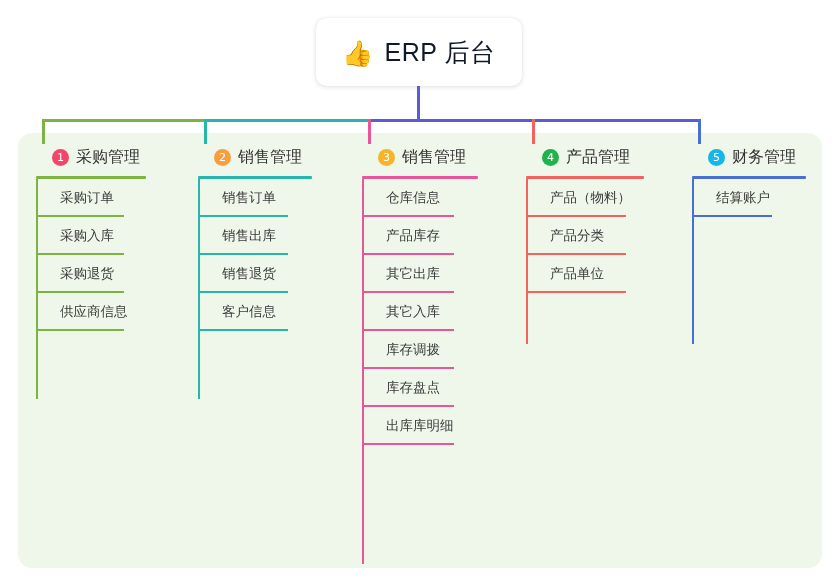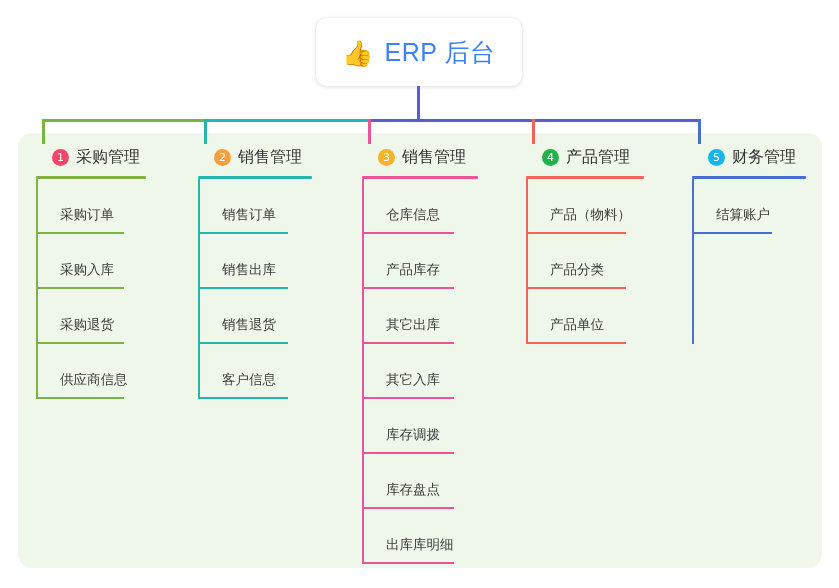--- a/index.html
+++ b/index.html
@@ -33,21 +33,21 @@
     box-sizing: border-box;
   }
   #root-node .thumb {
     font-size: 25px;
     line-height: 1;
     display: inline-block;
     transform: translateY(1px);
   }
   #root-node .root-title {
     font-size: 25px;
-    color: #3b82f6;
+    color: #0f172a;
     letter-spacing: 0.5px;
     white-space: nowrap;
   }
 
   
   #panel {
     position: absolute;
     left: 18px;
     top: 133px;
     width: 804px;
@@ -101,21 +101,21 @@
     margin-top: 0px;
   }
   .spine {
     position: absolute;
     left: 0px;
     top: 0px;
     width: 2px;
   }
   .leaf {
     position: relative;
-    height: 55px;
+    height: 38px;
     box-sizing: border-box;
   }
   .leaf-text {
     position: absolute;
     left: 24px;
     bottom: 10px;
     font-size: 13.5px;
     color: #3b3b3b;
     white-space: nowrap;
   }

